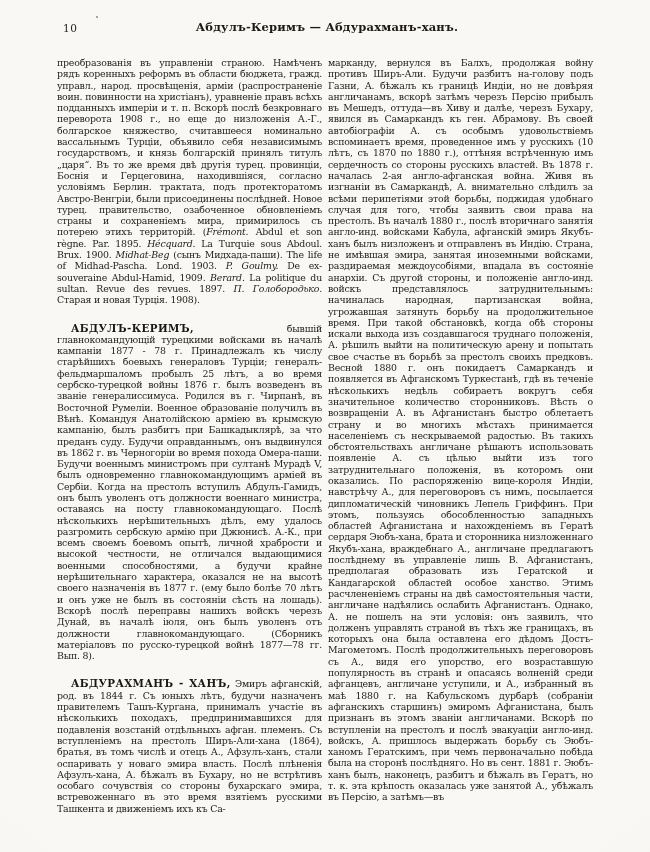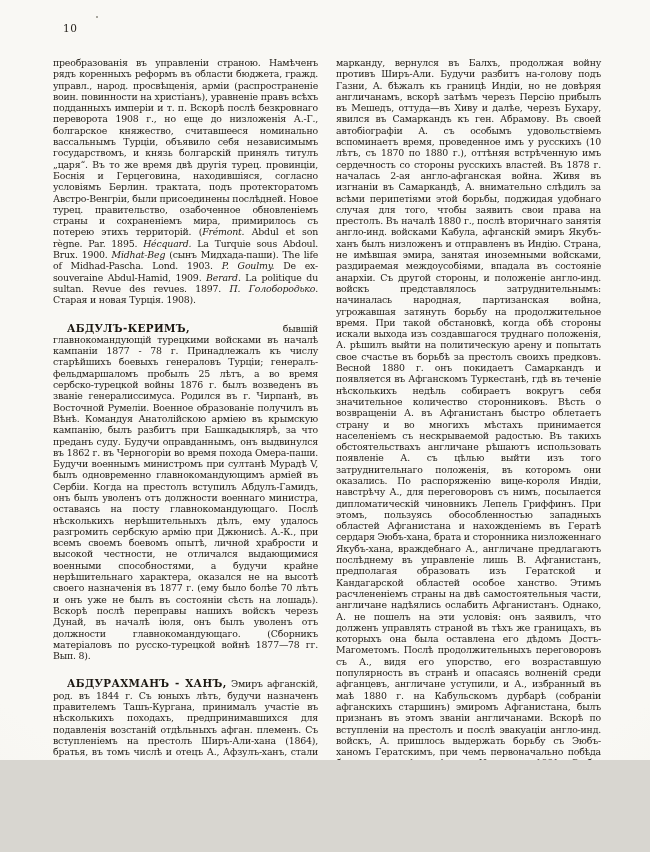--- a/index.html
+++ b/index.html
@@ -1,19 +1,19 @@
 <!DOCTYPE html>
 <html lang="ru"><head>
 <meta charset="utf-8">
 <style>
   * { margin:0; padding:0; box-sizing:border-box; }
   html,body { background:#d8d6d0; }
   .page {
     position:relative;
-    width:650px; height:760px;
+    width:650px; height:852px;
     margin:0 auto;
     overflow:hidden;
     background: radial-gradient(140% 120% at 50% 42%, #f9f8f4 55%, #f0eee8 90%, #eae7e0 100%);
     color:#26221c;
     font-family:"DejaVu Serif", serif;
   }
   .page-header {
     position:absolute; top:20px; left:57px; right:53px; height:16px;
   }
   .pageno {
@@ -25,21 +25,21 @@
     font-size:11.5px; font-weight:bold; letter-spacing:0.2px;
     color:#1d1913;
   }
   .speck {
     position:absolute; left:96px; top:16px;
     width:2px; height:2px; border-radius:50%;
     background:#6a655c; opacity:.75;
   }
   .columns {
     position:absolute; top:57px; left:57px; right:53px; bottom:0;
-    display:flex; gap:18px;justify-content:center;
+    display:flex; gap:6px;
   }
   .col {
     width:265px; flex:0 0 265px;
     text-align:justify;
     font-size:9.4px; line-height:11.3px;
     letter-spacing:-0.2px;
     color:#26221c;
   }
   .col p { margin:0; }
   .col p.article { margin-top:17px; text-indent:14px; }
@@ -51,20 +51,21 @@
   }
   .it { font-style:italic; }
 </style>
 </head>
 <body>
 
 <div class="page">
 
   <div class="page-header">
     <span class="pageno">10</span>
+    <div class="running-head">Абдулъ-Керимъ — Абдурахманъ-ханъ.</div>
   </div>
   <div class="speck"></div>
 
   <div class="columns">
 
     <section class="col">
       <p class="cont"><span>преобразованія въ управленіи страною. Намѣченъ рядъ коренныхъ реформъ въ области бюджета, гражд. управл., народ. просвѣщенія, арміи (распространеніе воин. повинности на христіанъ), уравненіе правъ всѣхъ подданныхъ имперіи и т. п. Вскорѣ послѣ безкровнаго переворота 1908 г., но еще до низложенія А.-Г., болгарское княжество, считавшееся номинально вассальнымъ Турціи, объявило себя независимымъ государствомъ, и князь болгарскій принялъ титулъ „царя“. Въ то же время двѣ другія турец. провинціи, Боснія и Герцеговина, находившіяся, согласно условіямъ Берлин. трактата, подъ протекторатомъ Австро-Венгріи, были присоединены послѣдней. Новое турец. правительство, озабоченное обновленіемъ страны и сохраненіемъ мира, примирилось съ потерею этихъ территорій. (</span><span class="it">Frémont.</span><span> Abdul et son règne. Par. 1895. </span><span class="it">Hécquard.</span><span> La Turquie sous Abdoul. Brux. 1900. </span><span class="it">Midhat-Beg</span><span> (сынъ Мидхада-паши). The life of Midhad-Pascha. Lond. 1903. </span><span class="it">P. Goulmy.</span><span> De ex-souveraine Abdul-Hamid, 1909. </span><span class="it">Berard.</span><span> La politique du sultan. Revue des revues. 1897. </span><span class="it">П. Голобородько.</span><span> Старая и новая Турція. 1908).</span></p>
 
       <p class="article"><span class="headword">АБДУЛЪ-КЕРИМЪ,</span><span> бывшій главнокомандующій турецкими войсками въ началѣ кампаніи 1877 - 78 г. Принадлежалъ къ числу старѣйшихъ боевыхъ генераловъ Турціи; генералъ-фельдмаршаломъ пробылъ 25 лѣтъ, а во время сербско-турецкой войны 1876 г. былъ возведенъ въ званіе генералиссимуса. Родился въ г. Чирпанѣ, въ Восточной Румеліи. Военное образованіе получилъ въ Вѣнѣ. Командуя Анатолійскою арміею въ крымскую кампанію, былъ разбитъ при Башкадыклярѣ, за что преданъ суду. Будучи оправданнымъ, онъ выдвинулся въ 1862 г. въ Черногоріи во время похода Омера-паши. Будучи военнымъ министромъ при султанѣ Мурадѣ V, былъ одновременно главнокомандующимъ арміей въ Сербіи. Когда на престолъ вступилъ Абдулъ-Гамидъ, онъ былъ уволенъ отъ должности военнаго министра, оставаясь на посту главнокомандующаго. Послѣ нѣсколькихъ нерѣшительныхъ дѣлъ, ему удалось разгромить сербскую армію при Джюнисѣ. А.-К., при всемъ своемъ боевомъ опытѣ, личной храбрости и высокой честности, не отличался выдающимися военными способностями, а будучи крайне нерѣшительнаго характера, оказался не на высотѣ своего назначенія въ 1877 г. (ему было болѣе 70 лѣтъ и онъ уже не былъ въ состояніи сѣсть на лошадь). Вскорѣ послѣ переправы нашихъ войскъ черезъ Дунай, въ началѣ іюля, онъ былъ уволенъ отъ должности главнокомандующаго. (Сборникъ матеріаловъ по русско-турецкой войнѣ 1877—78 гг. Вып. 8).</span></p>
 

